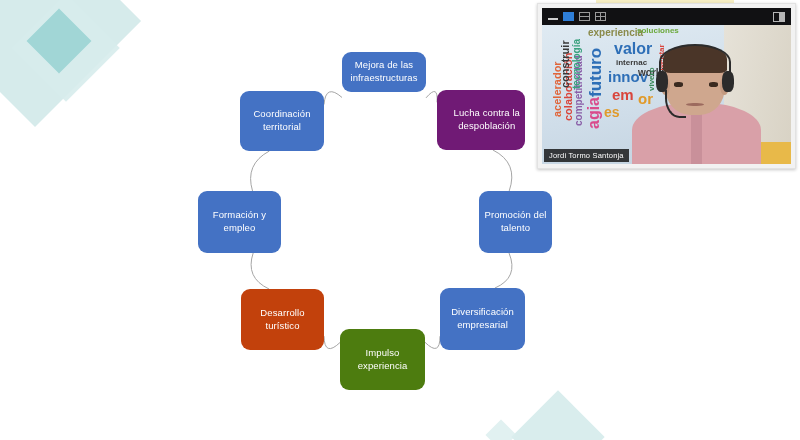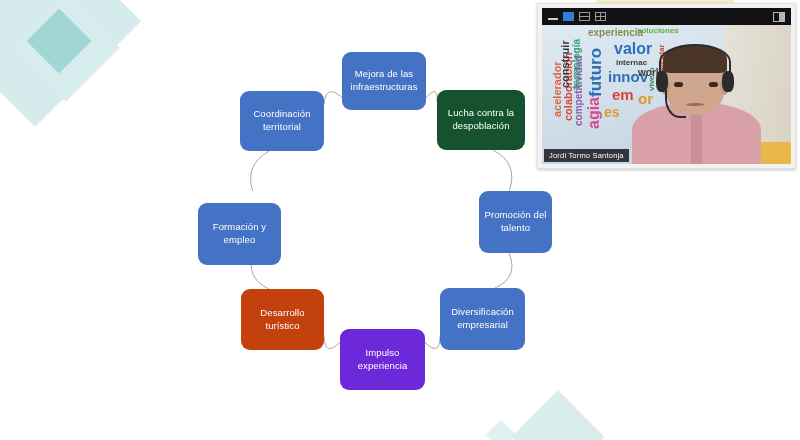--- a/index.html
+++ b/index.html
@@ -270,57 +270,57 @@
         <path d="M 426 97.88659793814433 Q 438.45272660897785 83.20769614201534 437 102.30927835051546" fill="none" stroke="#a6a6a6" stroke-width="1"></path>
         <path d="M 492.9117647058824 150 Q 518.8350149004689 163.0350719884448 509.19117647058823 191" fill="none" stroke="#a6a6a6" stroke-width="1"></path>
         <path d="M 509.0360824742268 253 Q 518.9966817464283 277.5782641317765 494.9639175257732 288" fill="none" stroke="#a6a6a6" stroke-width="1"></path>
         <path d="M 440 336.2125 Q 440.10122781531436 357.1020801595764 425 342.2875" fill="none" stroke="#a6a6a6" stroke-width="1"></path>
         <path d="M 340 342.5 Q 324.4047051166317 357.36900690151 324 336.1" fill="none" stroke="#a6a6a6" stroke-width="1"></path>
         <path d="M 269.0487179487179 289 Q 244.9514682615981 277.7535994140357 253.17179487179487 253" fill="none" stroke="#a6a6a6" stroke-width="1"></path>
         <path d="M 252.54455445544554 191 Q 244.52587477222323 164.2755143237545 269.3762376237624 151" fill="none" stroke="#a6a6a6" stroke-width="1"></path>
         <path d="M 324 104.52941176470588 Q 325.67176671803423 83.10525921440802 342 97.47058823529412" fill="none" stroke="#a6a6a6" stroke-width="1"></path>
       </svg>
     <div id="node-layer">
-        <div class="node" style="left: 342px; top: 52px; width: 84px; height: 58px; background: rgb(68, 114, 196); color: rgb(255, 255, 255);">
+        <div class="node" style="left: 342px; top: 52px; width: 84px; height: 40px; background: rgb(68, 114, 196); color: rgb(255, 255, 255);">
           <div>
             <span>Mejora de las</span>
             <span>infraestructuras</span>
           </div>
         </div>
-        <div class="node" style="left: 437px; top: 90px; width: 88px; height: 60px; background: #14532d; color: rgb(255, 255, 255);">
+        <div class="node" style="left: 437px; top: 90px; width: 88px; height: 60px; background: #701a75; color: rgb(255, 255, 255); justify-content: flex-end;">
           <div>
             <span>Lucha contra la</span>
             <span>despoblación</span>
           </div>
         </div>
         <div class="node" style="left: 479px; top: 191px; width: 73px; height: 62px; background: rgb(68, 114, 196); color: rgb(255, 255, 255);">
           <div>
             <span>Promoción del</span>
             <span>talento</span>
           </div>
         </div>
         <div class="node" style="left: 440px; top: 288px; width: 85px; height: 62px; background: rgb(68, 114, 196); color: rgb(255, 255, 255);">
           <div>
             <span>Diversificación</span>
             <span>empresarial</span>
           </div>
         </div>
-        <div class="node" style="left: 340px; top: 329px; width: 85px; height: 61px; background: #6d28d9; color: rgb(255, 255, 255);">
+        <div class="node" style="left: 340px; top: 329px; width: 85px; height: 61px; background: #4d7c0f; color: rgb(255, 255, 255);">
           <div>
             <span>Impulso</span>
             <span>experiencia</span>
           </div>
         </div>
         <div class="node" style="left: 241px; top: 289px; width: 83px; height: 61px; background: #c2410c; color: rgb(255, 255, 255);">
           <div>
             <span>Desarrollo</span>
             <span>turístico</span>
           </div>
         </div>
-        <div class="node" style="left: 198px; top: 191px; width: 83px; height: 62px; background: rgb(68, 114, 196); color: rgb(255, 255, 255); margin-top: 12px;">
+        <div class="node" style="left: 198px; top: 191px; width: 83px; height: 62px; background: rgb(68, 114, 196); color: rgb(255, 255, 255);">
           <div>
             <span>Formación y</span>
             <span>empleo</span>
           </div>
         </div>
         <div class="node" style="left: 240px; top: 91px; width: 84px; height: 60px; background: rgb(68, 114, 196); color: rgb(255, 255, 255);">
           <div>
             <span>Coordinación</span>
             <span>territorial</span>
           </div>

